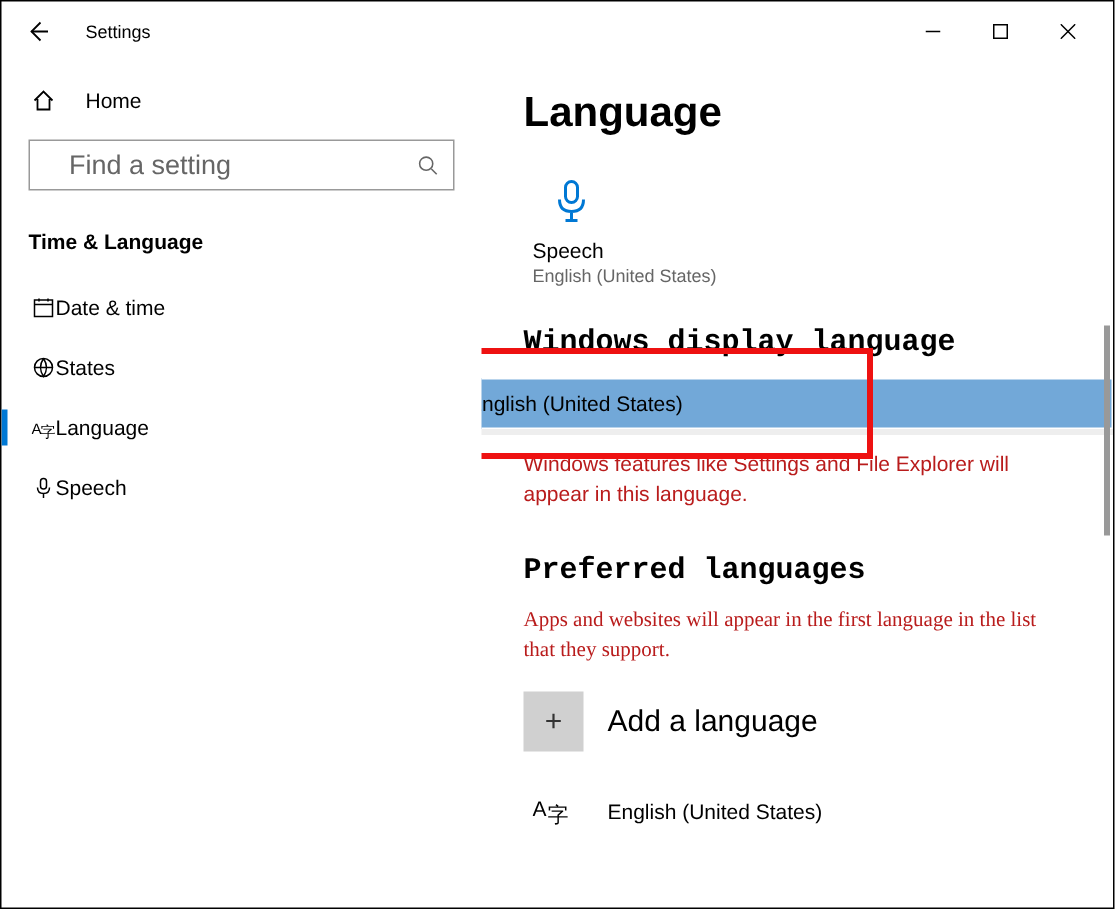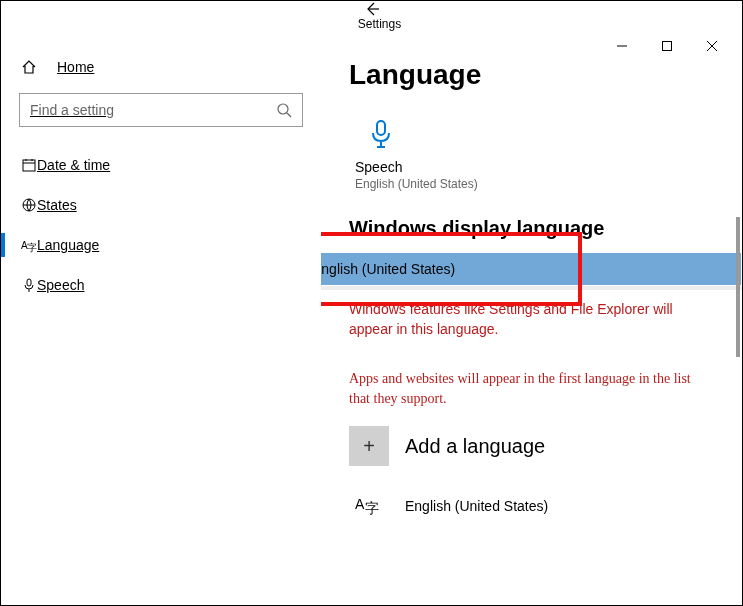--- a/index.html
+++ b/index.html
@@ -1,48 +1,48 @@
 <!DOCTYPE html>
 <html><head>
   <meta charset="utf-8">
   <style>
     * { margin: 0; padding: 0; box-sizing: border-box; font-family: "Segoe UI", sans-serif; }
     body { width: 743px; height: 606px; background: #fff; overflow: hidden; position: relative; border: 1px solid #000; }
     
-    .titlebar { height: 40px; display: flex; align-items: center; padding: 0 8px; flex-direction: column; }
+    .titlebar { height: 40px; display: flex; align-items: center; padding: 0 8px; }
     .back-btn { width: 32px; height: 32px; display: flex; align-items: center; justify-content: center; cursor: pointer; }
     .titlebar-title { font-size: 12px; margin-left: 16px; color: #000; }
     .window-controls { margin-left: auto; display: flex; }
     .window-control { width: 45px; height: 30px; display: flex; align-items: center; justify-content: center; cursor: pointer; }
     
     .main { display: flex; height: calc(100% - 40px); }
     
-    .sidebar { width: 320px; padding: 8px 0 0 0; text-decoration: underline; }
+    .sidebar { width: 320px; padding: 8px 0 0 0; }
     .home-row { display: flex; align-items: center; padding: 10px 20px; cursor: pointer; }
     .home-row span.label { margin-left: 20px; font-size: 14px; }
     
     .search-box { margin: 8px 18px 18px 18px; height: 34px; border: 1px solid #999; display: flex; align-items: center; padding: 0 10px; }
-    .search-box input { border: none; outline: none; flex: 1; font-size: 14px; background: transparent; }
+    .search-box input { border: none; outline: none; flex: 1; font-size: 18px; background: transparent; margin-left: 16px; }
     .search-box input::placeholder { color: #666; }
     
     .category-header { font-size: 14px; font-weight: 600; padding: 8px 18px 16px 18px; }
     
     .nav-item { display: flex; align-items: center; padding: 12px 20px; cursor: pointer; position: relative; }
     .nav-item.selected::before { content: ""; position: absolute; left: 0; top: 8px; bottom: 8px; width: 4px; background: #0078d4; }
     .nav-item .label { font-size: 14px; }
     
     .content { flex: 1; padding: 18px 0 0 28px; position: relative; overflow: hidden; }
     .page-title { font-size: 28px; font-weight: 600; margin-bottom: 28px; }
     
     .speech-tile { margin-bottom: 26px; }
     .speech-tile .mic-icon { margin-left: 18px; margin-bottom: 8px; }
     .speech-tile .tile-title { font-size: 14px; margin-left: 6px; }
     .speech-tile .tile-sub { font-size: 12px; color: #666; margin-left: 6px; margin-top: 2px; }
     
-    .section-header { font-size: 20px; font-weight: 600; margin-bottom: 12px; }
+    .section-header { font-size: 20px; font-weight: 600; margin-bottom: 12px; font-family: Liberation Mono, monospace; }
     
     .dropdown-area { position: relative; margin-bottom: 10px; }
     .red-highlight { position: absolute; border: 4px solid #e11; left: -62px; top: -20px; width: 295px; height: 74px; pointer-events: none; z-index: 10; }
     .dropdown-selected { background: #72a8d8; padding: 8px 10px; font-size: 14px; width: 100%; cursor: pointer; border: 1px solid #fff; margin-left: -48px; width: calc(100% + 48px); }
     .dropdown-shadow { height: 4px; background: #eee; margin-left: -48px; width: calc(100% + 48px); }
     
     .section-desc { font-size: 14px; color: #b91c1c; line-height: 1.4; padding-right: 30px; margin-top: 10px; }
     
     .section2 { margin-top: 30px; }
     .section2 .section-desc { margin-top: 10px; font-family: Liberation Serif, serif; }
@@ -97,20 +97,21 @@
         </svg>
       <span class="label">Home</span>
     </div>
     <div class="search-box">
       <input type="text" placeholder="Find a setting" style="">
       <svg width="16" height="16" viewBox="0 0 16 16">
           <circle cx="7" cy="7" r="5" stroke="#666" fill="none" stroke-width="1.2"></circle>
           <path d="M11 11 L15 15" stroke="#666" stroke-width="1.2"></path>
         </svg>
     </div>
+    <div class="category-header">Time &amp; Language</div>
 
     <div class="nav-item">
       <svg width="16" height="16" viewBox="0 0 16 16">
           <rect x="2" y="3" width="12" height="11" stroke="#000" fill="none"></rect>
           <path d="M2 6 H14 M5 2 V4 M11 2 V4" stroke="#000"></path>
         </svg>
       <span class="label">Date &amp; time</span>
     </div>
     <div class="nav-item">
       <svg width="16" height="16" viewBox="0 0 16 16">
@@ -153,20 +154,21 @@
 
     <div class="dropdown-area">
       <div class="red-highlight"></div>
       <div class="dropdown-selected">English (United States)</div>
       <div class="dropdown-shadow"></div>
     </div>
 
     <div class="section-desc">Windows features like Settings and File Explorer will appear in this language.</div>
 
     <div class="section2">
+      <div class="section-header">Preferred languages</div>
       <div class="section-desc">Apps and websites will appear in the first language in the list that they support.</div>
 
       <div class="add-lang">
         <div class="plus-box">+</div>
         <span class="label">Add a language</span>
       </div>
 
       <div class="lang-item">
         <div class="lang-icon-box">
           <svg width="28" height="22" viewBox="0 0 28 22">

